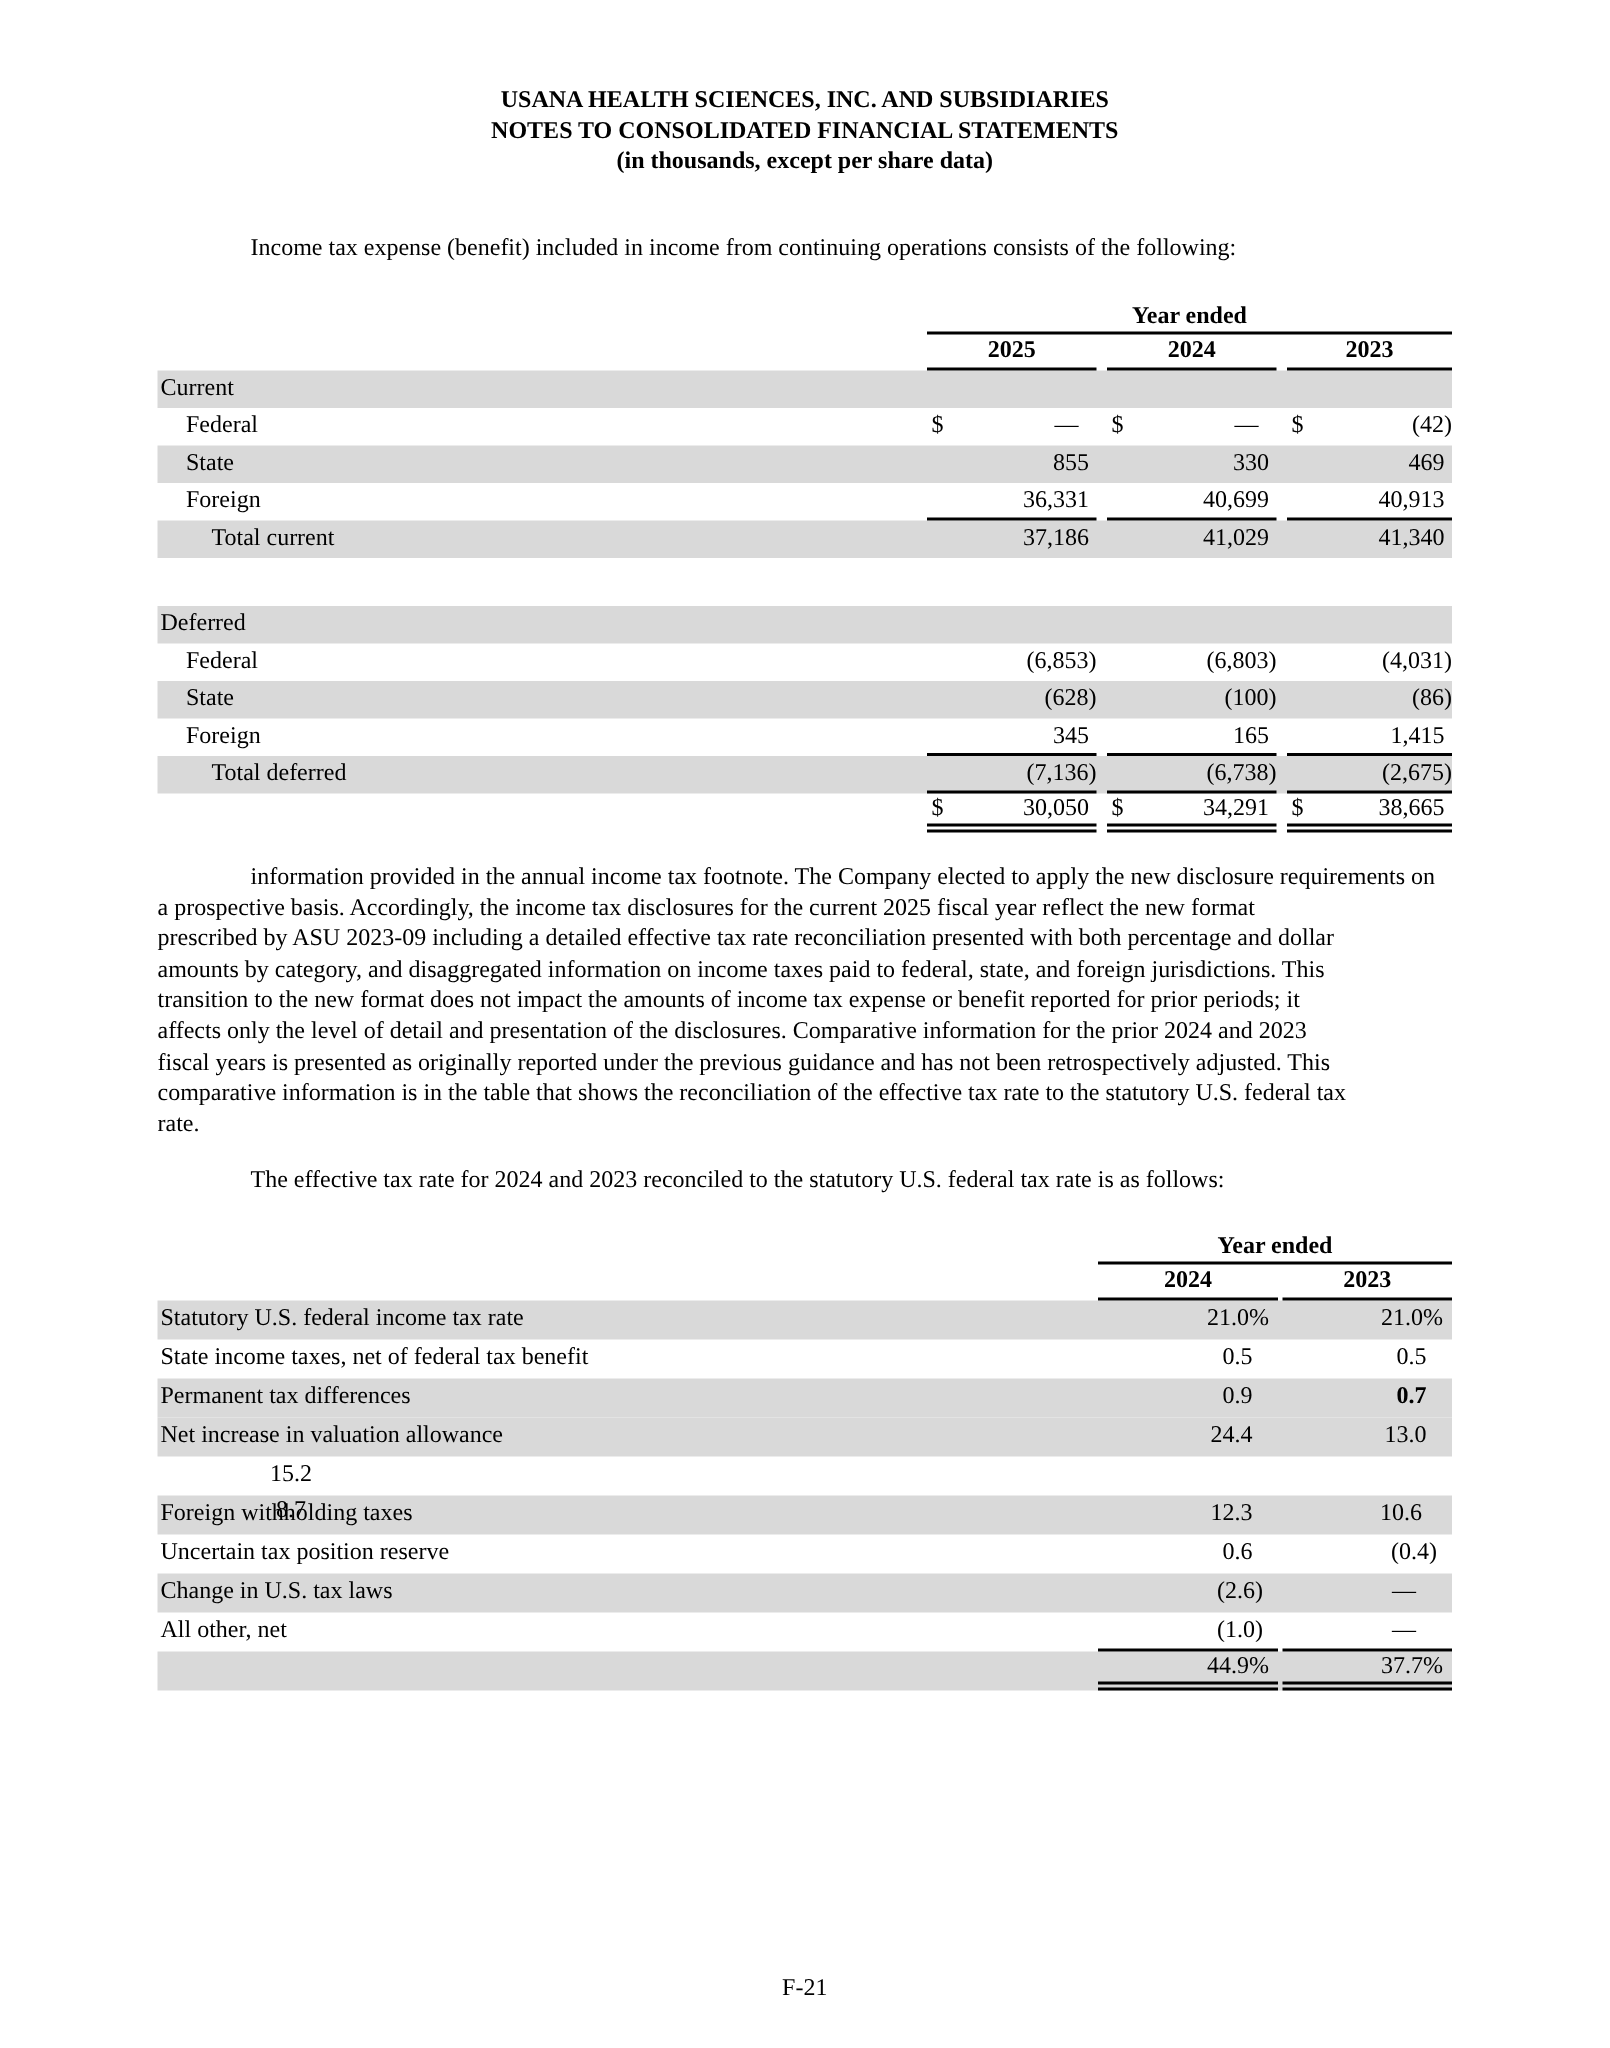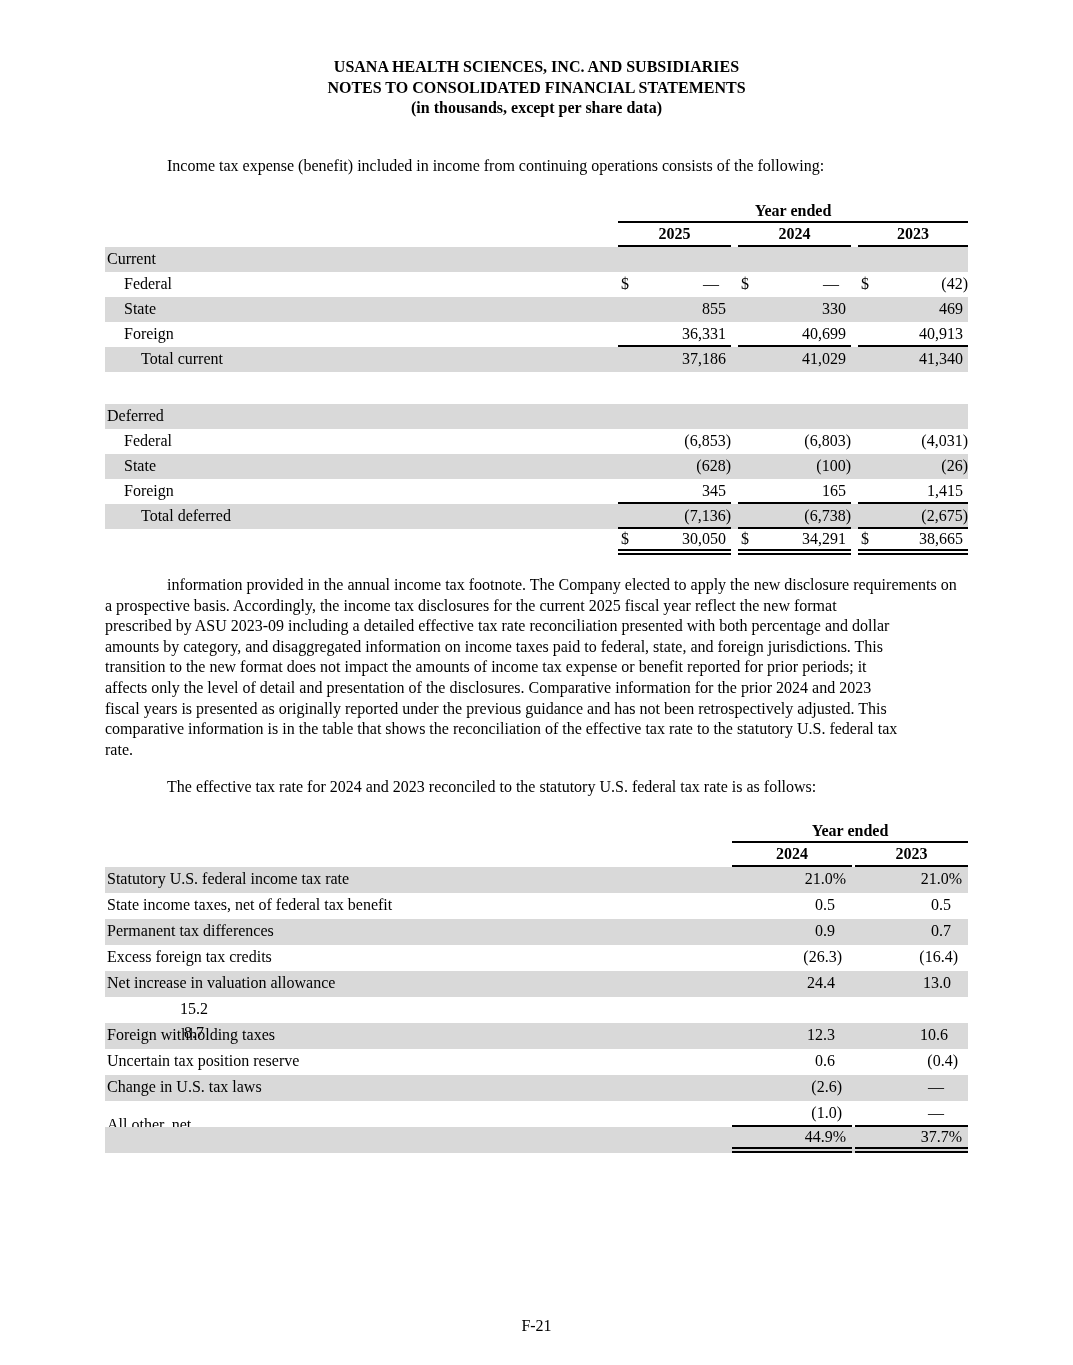--- a/index.html
+++ b/index.html
@@ -152,21 +152,21 @@
       </div>
       <div class="t-row t-data shaded" style="background: rgb(217, 217, 217); height: 25px; line-height: 23px;">
         <div class="t-label" style="padding-left: 19px;">State</div>
         <div class="t-col" style="width: 113px;">
           <span class="amount" style="padding-right: 0px;">(628)</span>
         </div>
         <div class="t-col" style="width: 113px; margin-left: 7px;">
           <span class="amount" style="padding-right: 0px;">(100)</span>
         </div>
         <div class="t-col" style="width: 110px; margin-left: 7px;">
-          <span class="amount" style="padding-right: 0px;">(26)</span>
+          <span class="amount" style="padding-right: 0px;">(86)</span>
         </div>
       </div>
       <div class="t-row t-data" style="height: 25px; line-height: 23px;">
         <div class="t-label" style="padding-left: 19px;">Foreign</div>
         <div class="t-col rule-below" style="width: 113px;">
           <span class="amount" style="padding-right: 5px;">345</span>
         </div>
         <div class="t-col rule-below" style="width: 113px; margin-left: 7px;">
           <span class="amount" style="padding-right: 5px;">165</span>
         </div>
@@ -243,31 +243,22 @@
         </div>
         <div class="t-col" style="width: 113px; margin-left: 3px;">
           <span class="amount" style="padding-right: 17px;">0.5</span>
         </div>
       </div>
       <div class="t-row t-data shaded" style="background: rgb(217, 217, 217); height: 26px; line-height: 24px;">
         <div class="t-label" style="padding-left: 2px;">Permanent tax differences</div>
         <div class="t-col" style="width: 120px;">
           <span class="amount" style="padding-right: 17px;">0.9</span>
         </div>
-        <div class="t-col" style="width: 113px; margin-left: 3px;">
+        <div class="t-col" style="width: 113px; margin-left: 3px; font-weight: bold;">
           <span class="amount" style="padding-right: 17px;">0.7</span>
-        </div>
-      </div>
-      <div class="t-row t-data" style="height: 26px; line-height: 24px;">
-        <div class="t-label" style="padding-left: 2px;">Excess foreign tax credits</div>
-        <div class="t-col" style="width: 120px;">
-          <span class="amount" style="padding-right: 10px;">(26.3)</span>
-        </div>
-        <div class="t-col" style="width: 113px; margin-left: 3px;">
-          <span class="amount" style="padding-right: 10px;">(16.4)</span>
         </div>
       </div>
       <div class="t-row t-data shaded" style="background: rgb(217, 217, 217); height: 26px; line-height: 24px;">
         <div class="t-label" style="padding-left: 2px;">Net increase in valuation allowance</div>
         <div class="t-col" style="width: 120px;">
           <span class="amount" style="padding-right: 17px;">24.4</span>
         </div>
         <div class="t-col" style="width: 113px; margin-left: 3px;">
           <span class="amount" style="padding-right: 17px;">13.0</span>
         </div>
@@ -302,21 +293,21 @@
       <div class="t-row t-data shaded" style="background: rgb(217, 217, 217); height: 26px; line-height: 24px;">
         <div class="t-label" style="padding-left: 2px;">Change in U.S. tax laws</div>
         <div class="t-col" style="width: 120px;">
           <span class="amount" style="padding-right: 10px;">(2.6)</span>
         </div>
         <div class="t-col" style="width: 113px; margin-left: 3px;">
           <span class="amount" style="padding-right: 24px;">—</span>
         </div>
       </div>
       <div class="t-row t-data" style="height: 26px; line-height: 24px;">
-        <div class="t-label" style="padding-left: 2px; margin-top: 12px;">All other, net</div>
+        <div class="t-label" style="padding-left: 2px;">All other, net</div>
         <div class="t-col rule-below" style="width: 120px;">
           <span class="amount" style="padding-right: 10px;">(1.0)</span>
         </div>
         <div class="t-col rule-below" style="width: 113px; margin-left: 3px;">
           <span class="amount" style="padding-right: 24px;">—</span>
         </div>
       </div>
       <div class="t-row t-data shaded" style="background: rgb(217, 217, 217); height: 26px; line-height: 20px;">
         <div class="t-label" style="padding-left: 2px;"></div>
         <div class="t-col double-rule-below" style="width: 120px;">

